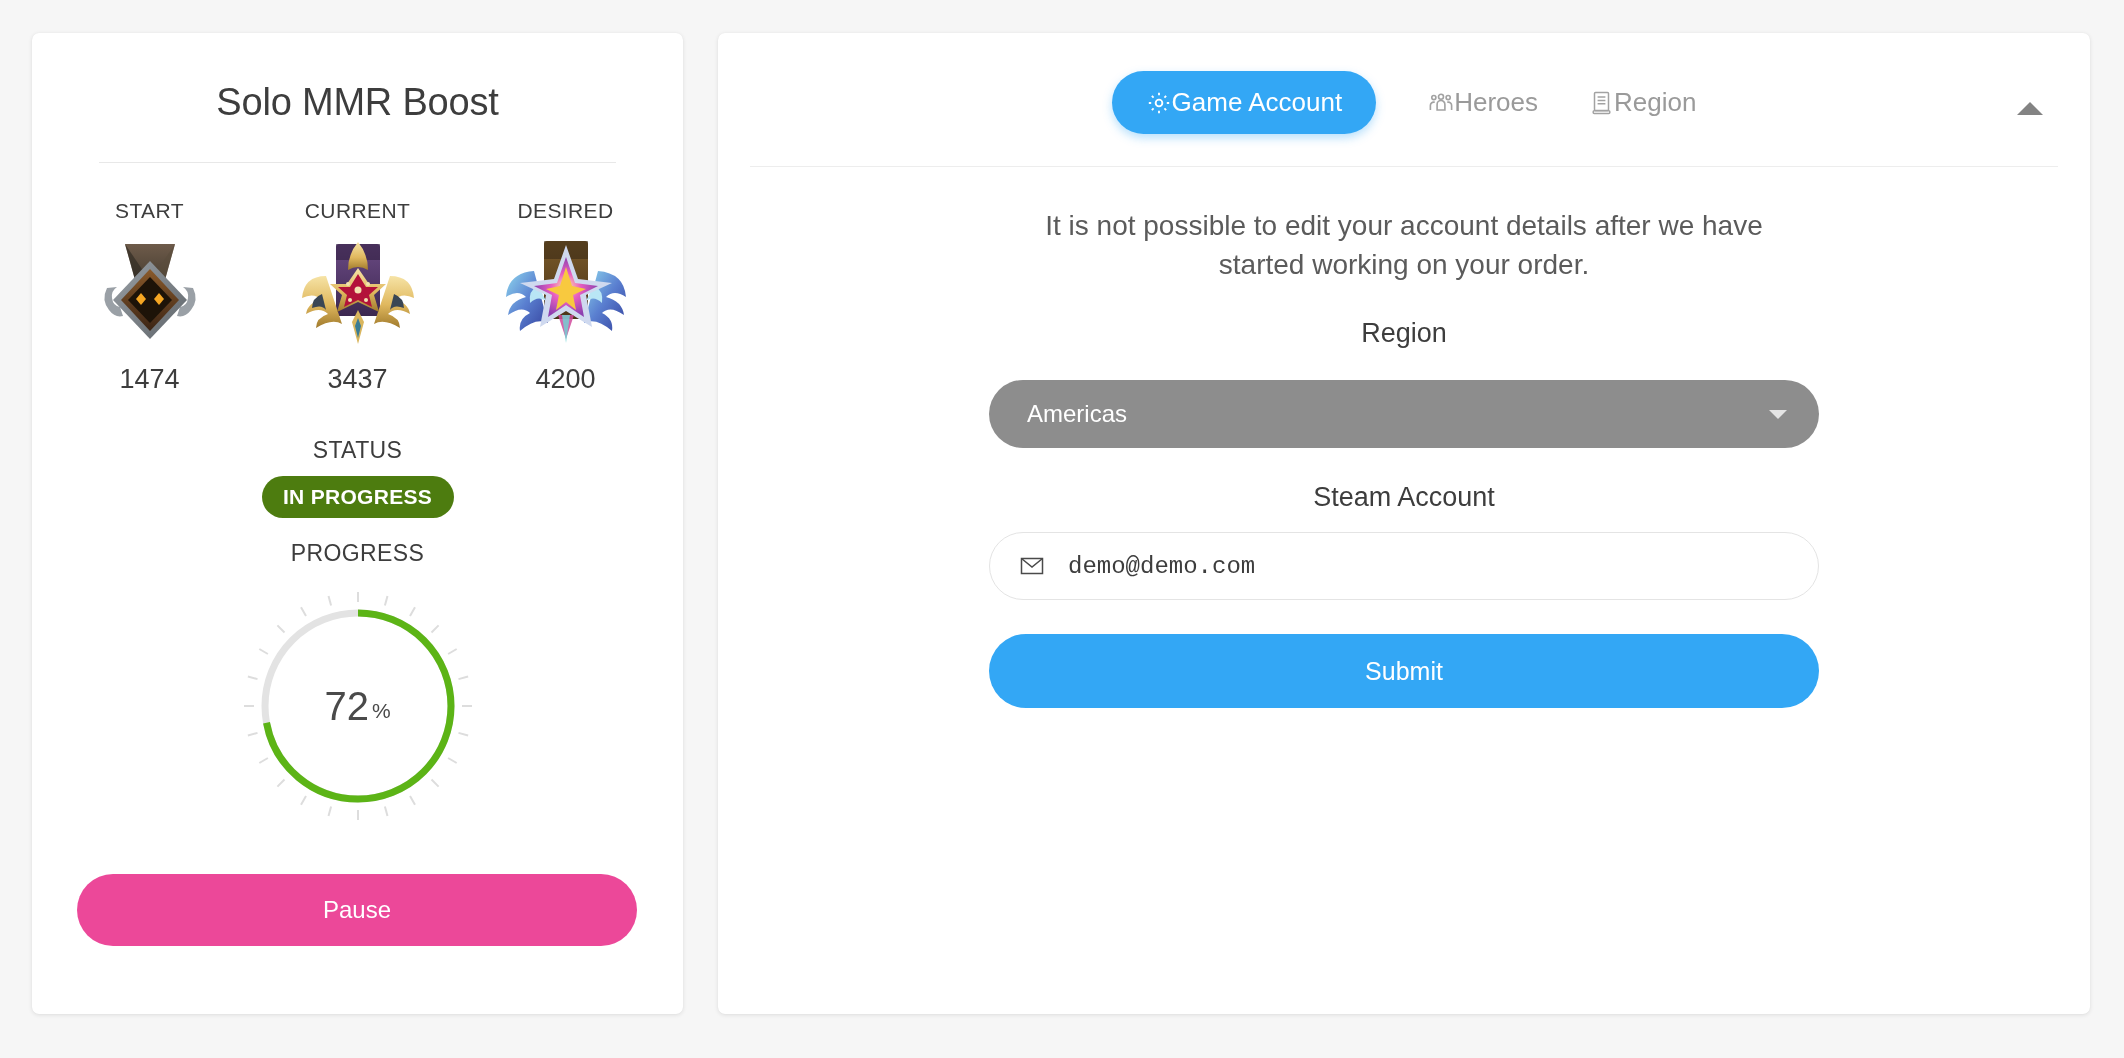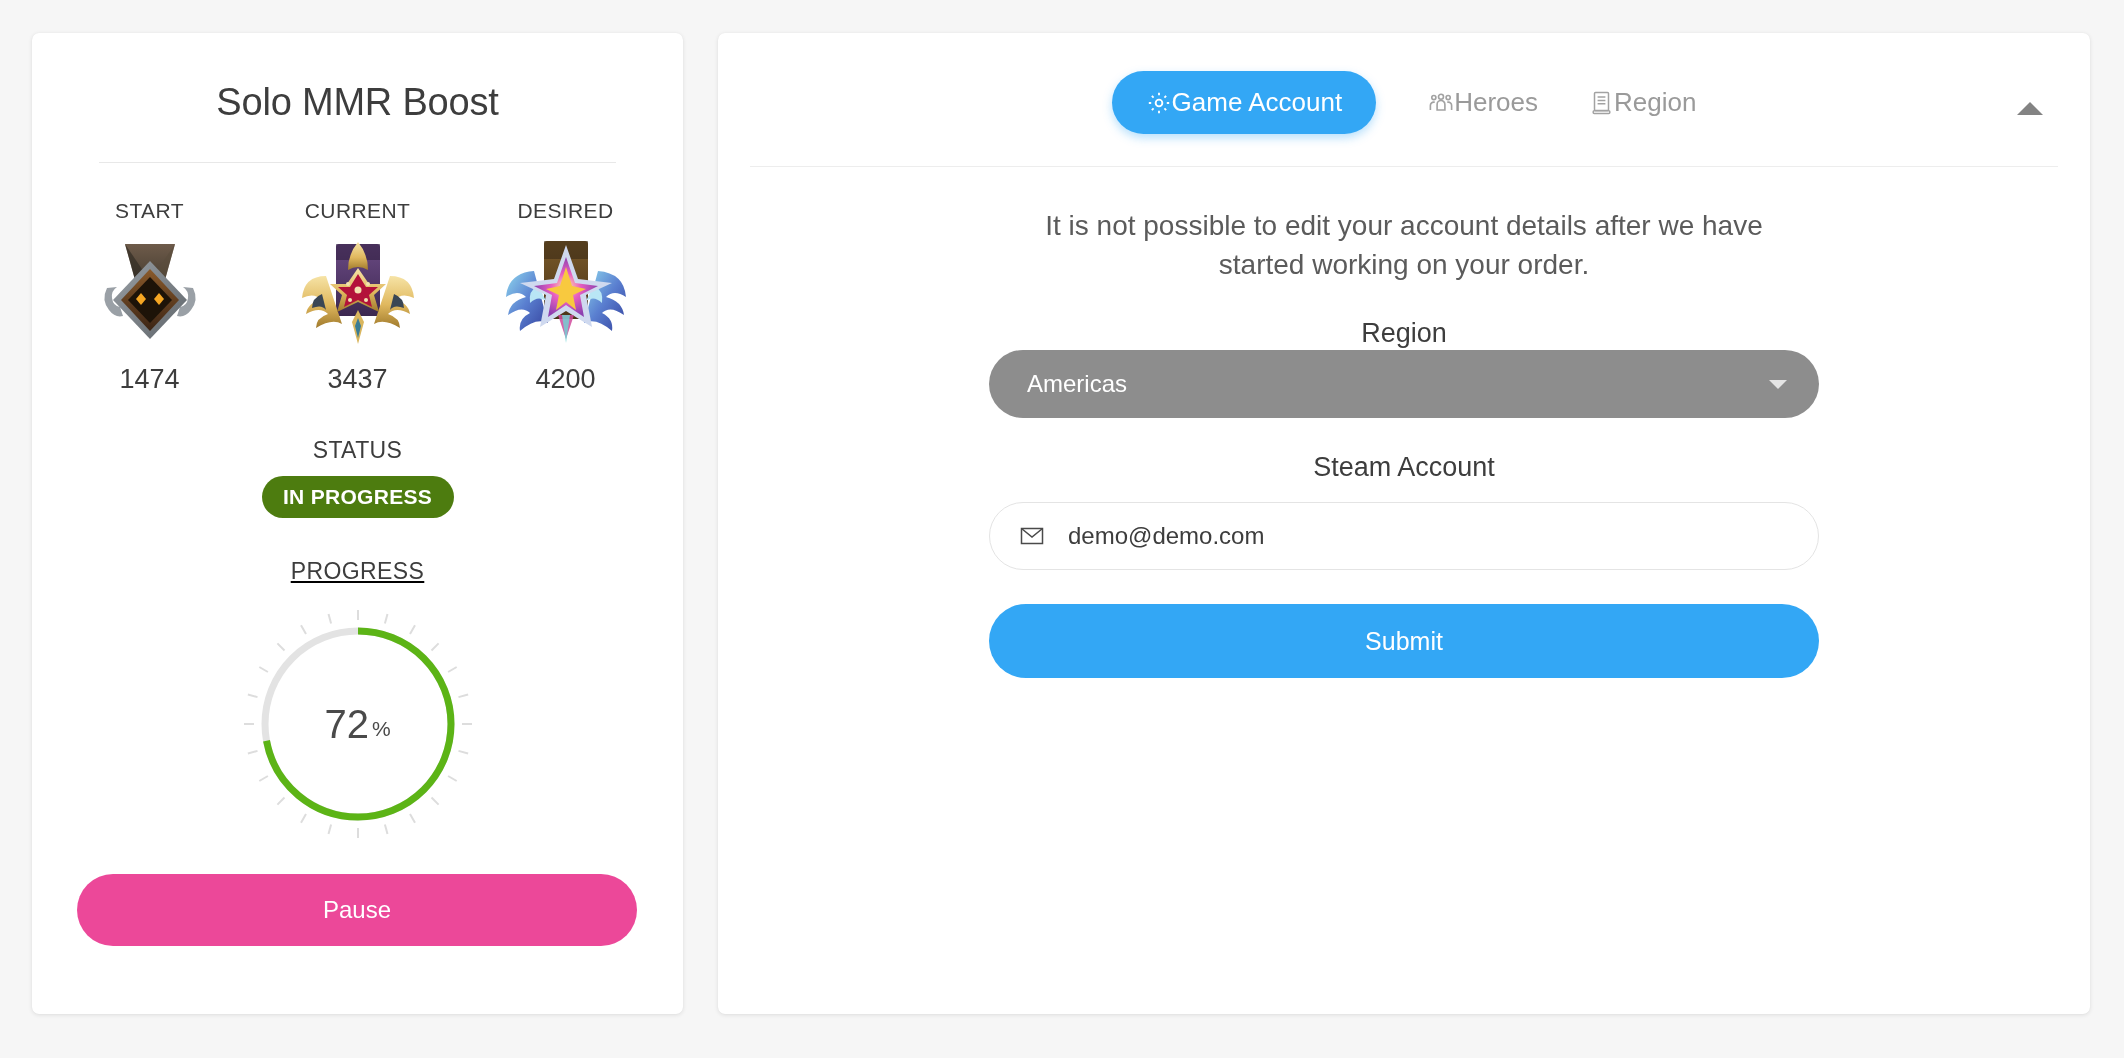--- a/index.html
+++ b/index.html
@@ -85,21 +85,21 @@
     border-radius: 21px;
     background: #4d7c0f;
     color: #ffffff;
     font-size: 21px;
     font-weight: 700;
     letter-spacing: 0.3px;
     border: none;
     cursor: pointer;
     font-family: "Liberation Sans", sans-serif;
   }
-  .progress-block { margin-top: 40px; text-decoration: underline; }
+  .progress-block { margin-top: 22px; }
   .gauge-wrap {
     width: 250px; height: 250px;
     margin: 14px auto 0 auto;
     position: relative;
   }
   .gauge-wrap svg { display: block; }
   .gauge-text {
     position: absolute;
     top: 0; left: 0; right: 0; bottom: 0;
     display: flex;
@@ -181,21 +181,21 @@
   }
 
   .form-area { width: 830px; margin: 0 auto; }
   .field-label {
     text-align: center;
     font-size: 27px;
     color: #3d3d3d;
     margin-top: 34px;
   }
   .select-box {
-    margin-top: 1px;
+    margin-top: 31px;
     height: 68px;
     border-radius: 34px;
     background: #8d8d8d;
     display: flex;
     align-items: center;
     padding: 0 32px 0 38px;
     cursor: pointer;
     position: relative;
   }
   .select-value { color: #ffffff; font-size: 24px; flex: 1; }
@@ -218,21 +218,21 @@
     gap: 22px;
   }
   .input-row .ficon { display: flex; align-items: center; width: 26px; }
   .input-row input {
     flex: 1;
     border: none;
     outline: none;
     font-size: 24px;
     color: #3d3d3d;
     background: transparent;
-    font-family: Liberation Sans, sans-serif;
+    font-family: Liberation Mono, monospace;
   }
   .submit-btn {
     display: block;
     width: 100%;
     margin-top: 34px;
     height: 74px;
     border-radius: 37px;
     background: #33a7f5;
     color: #ffffff;
     font-size: 25px;

